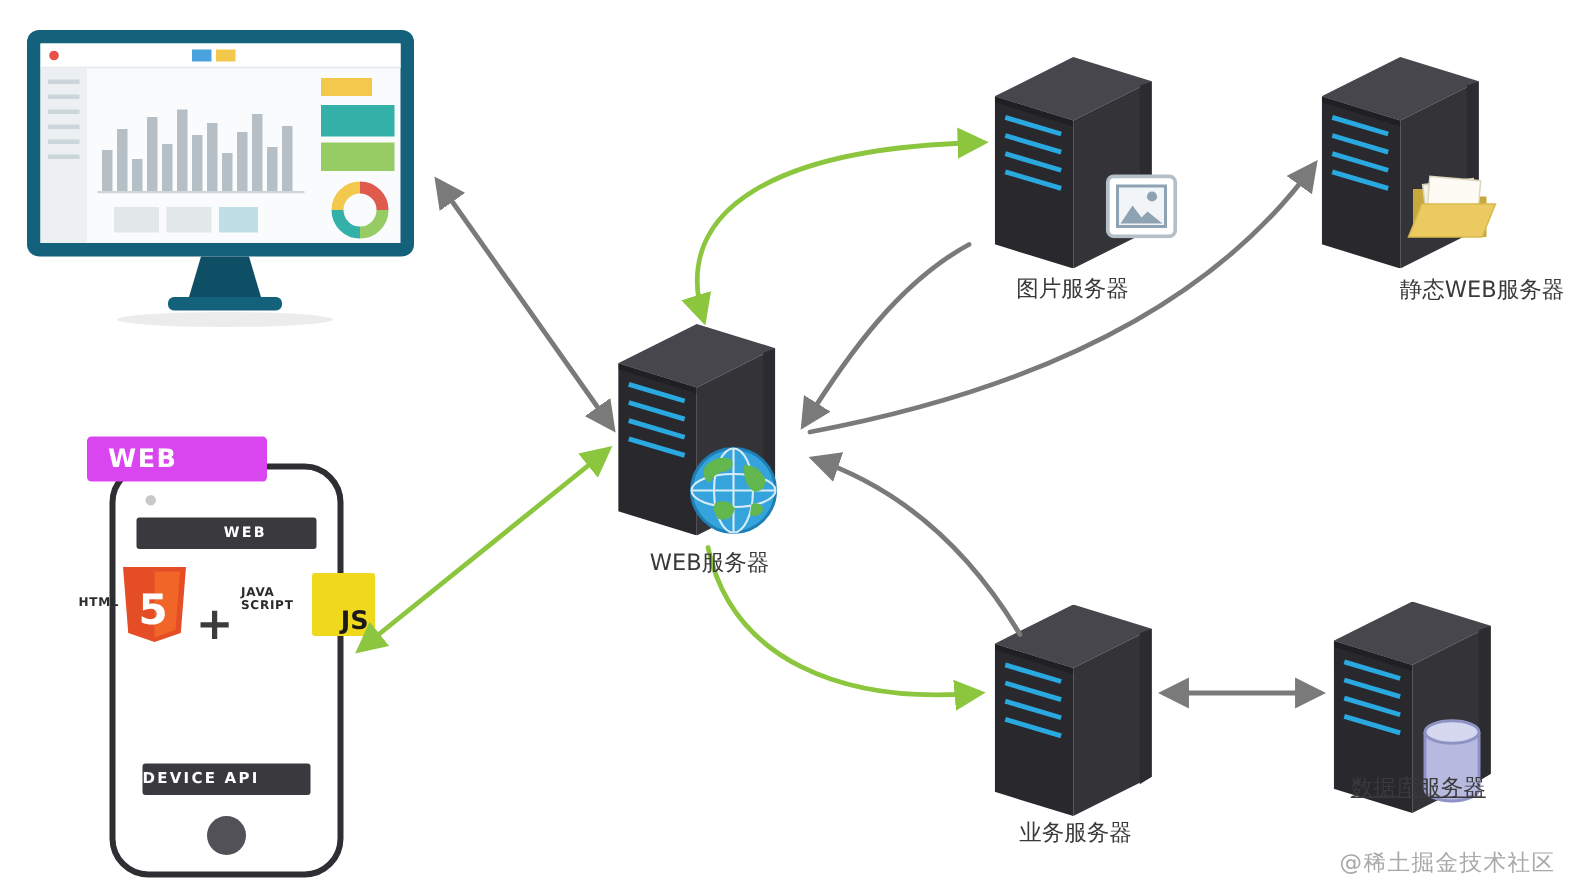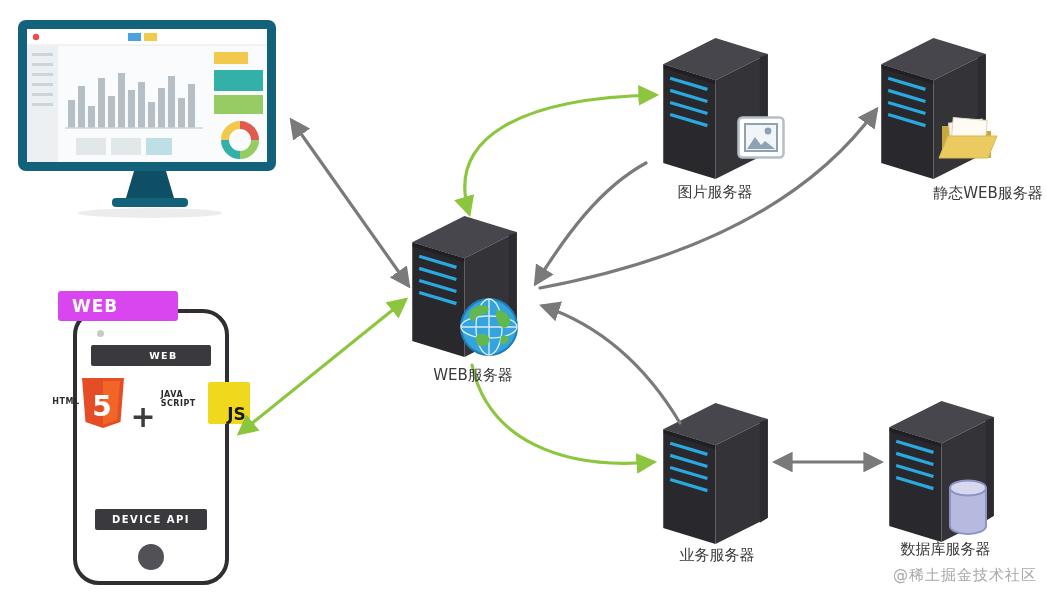--- a/index.html
+++ b/index.html
@@ -24,21 +24,21 @@
     text-align:center; line-height:21px; border-radius:2px;padding-left:25px; }
   .logo-row { position:absolute; top:64px; left:0; width:100%; display:flex; justify-content:center;
     align-items:flex-start; gap:5px; }
   .logo-col { display:flex; flex-direction:row; align-items:center; }
   .logo-caption { font-size:8px; font-weight:bold; color:#2b2b2b; letter-spacing:0.5px; margin-bottom:4px; }
   .plus-sign { font-size:30px; font-weight:bold; color:#3c3c3c; margin-top:22px; }
   .js-box { width:54px; height:42px; background:#f0d91d; border-radius:2px; position:relative; margin-top:5px; }
   .js-box span { position:absolute; right:4px; bottom:0px; font-weight:bold; font-size:17px; color:#1a1a1a; }
   .device-bar { position:absolute; left:50%; transform:translateX(-50%); top:196px; width:112px; height:21px;
     background:#39393e; color:#fff; font-size:10px; font-weight:bold; letter-spacing:1.5px;
-    text-align:center; line-height:21px; border-radius:2px; }
+    line-height:21px; border-radius:2px; }
   .home-btn { position:absolute; left:50%; transform:translateX(-50%); top:231px; width:26px; height:26px;
     border-radius:50%; background:#515157; }
 </style>
 </head>
 <body>
 
 <div class="canvas">
 
   <svg width="0" height="0" style="position:absolute" aria-hidden="true">
     <defs>
@@ -215,16 +215,16 @@
 
   <div class="node" style="left:889px; top:401px;">
     <svg width="105" height="141" viewBox="0 0 104 140">
         <use href="#server-tower"></use>
       </svg>
   </div>
   <svg class="icon" style="left:947px; top:478px;" width="42" height="58" viewBox="0 0 42 58">
     <path d="M3,10 L3,48 A18,8 0 0 0 39,48 L39,10" fill="#b7badf" stroke="#8e92c4" stroke-width="2"></path>
     <ellipse cx="21" cy="10" rx="18" ry="7.5" fill="#d6d8f0" stroke="#8e92c4" stroke-width="2"></ellipse>
   </svg>
-  <div class="label" style="left:868px; top:540px; width:155px;">数据库服务器</div>
+  <div class="label" style="left:868px; top:516px; width:155px;text-decoration:underline;">数据库服务器</div>
 
   <div class="watermark">@稀土掘金技术社区</div>
 </div>
 
 </body></html>

